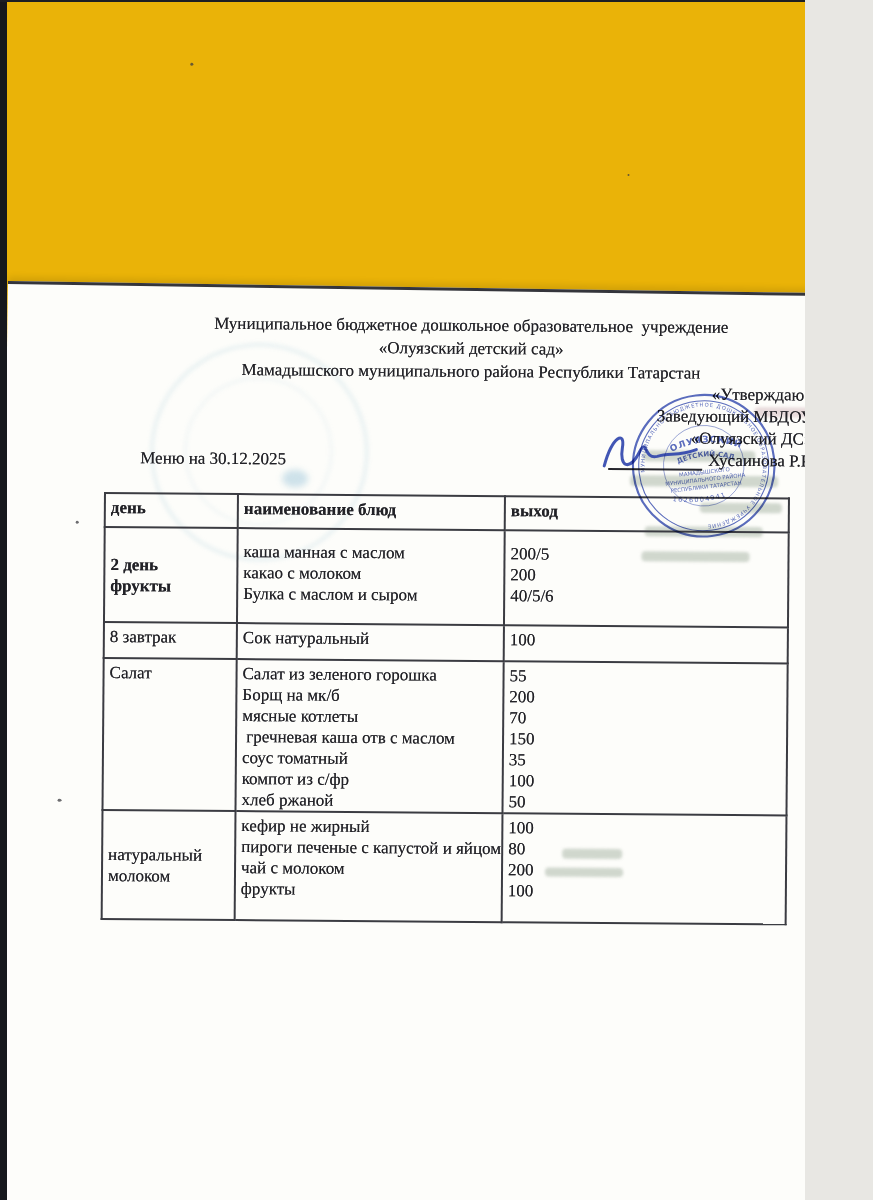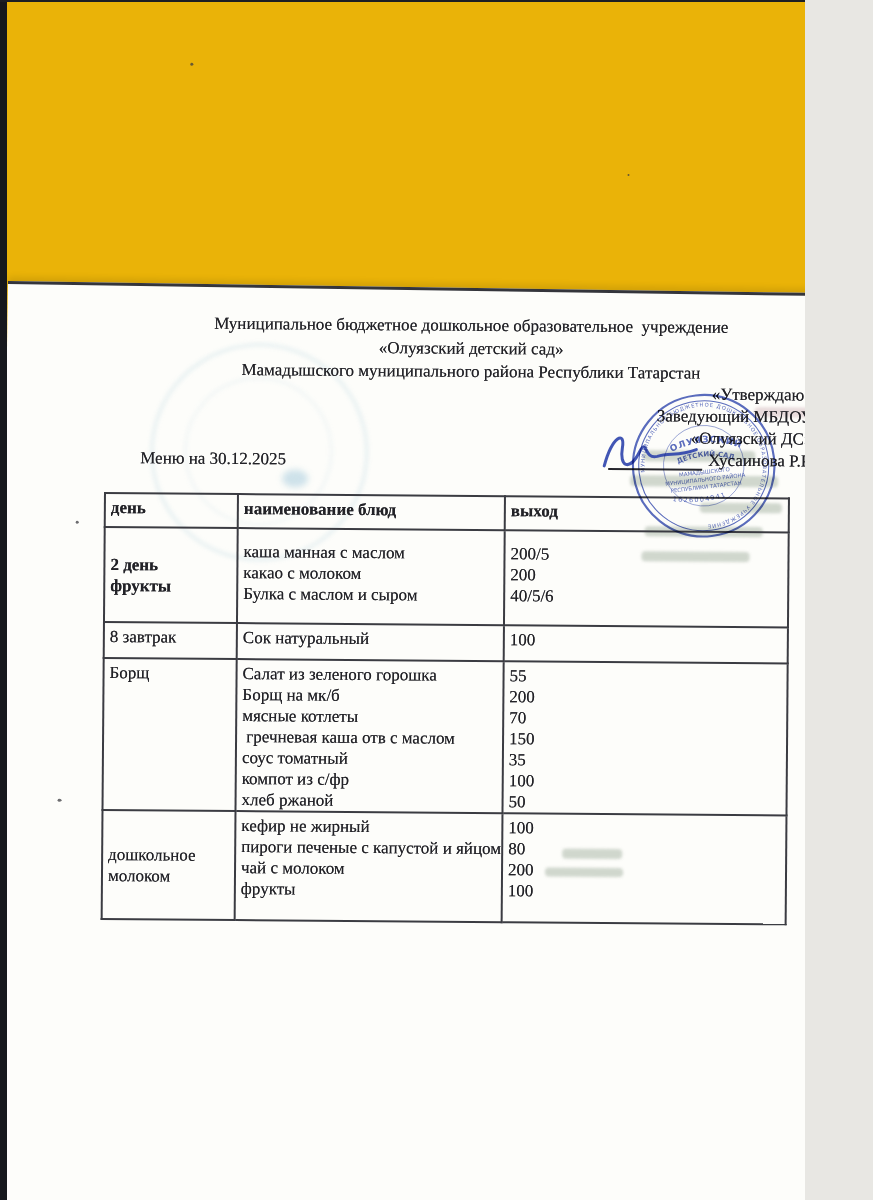--- a/index.html
+++ b/index.html
@@ -137,21 +137,21 @@
           <td class="c2 pt3">
             <div class="ln">Сок натуральный</div>
           </td>
           <td class="c3 pt3">
             <div class="ln">100</div>
           </td>
         </tr>
 
         <tr class="r3">
           <td class="c1 pt3">
-            <div class="ln">Борщ</div>
+            <div class="ln">Салат</div>
           </td>
           <td class="c2 pt3">
             <div class="ln">Салат из зеленого горошка</div>
             <div class="ln">Борщ на мк/б</div>
             <div class="ln">мясные котлеты</div>
             <div class="ln"> гречневая каша отв с маслом</div>
             <div class="ln">соус томатный</div>
             <div class="ln">компот из с/фр</div>
             <div class="ln">хлеб ржаной</div>
           </td>
@@ -161,21 +161,21 @@
             <div class="ln">70</div>
             <div class="ln">150</div>
             <div class="ln">35</div>
             <div class="ln">100</div>
             <div class="ln">50</div>
           </td>
         </tr>
 
         <tr class="r4">
           <td class="c1 meal-mid">
-            <div class="ln">дошкольное</div>
+            <div class="ln">натуральный</div>
             <div class="ln">молоком</div>
           </td>
           <td class="c2 pt3">
             <div class="ln">кефир не жирный</div>
             <div class="ln">пироги печеные с капустой и яйцом</div>
             <div class="ln">чай с молоком</div>
             <div class="ln">фрукты</div>
           </td>
           <td class="c3 pt3">
             <div class="ln">100</div>

